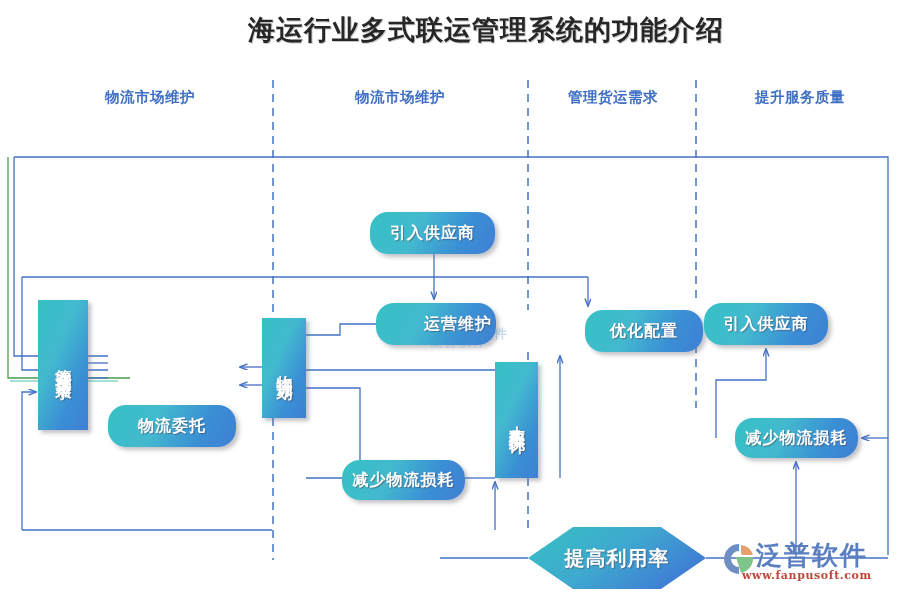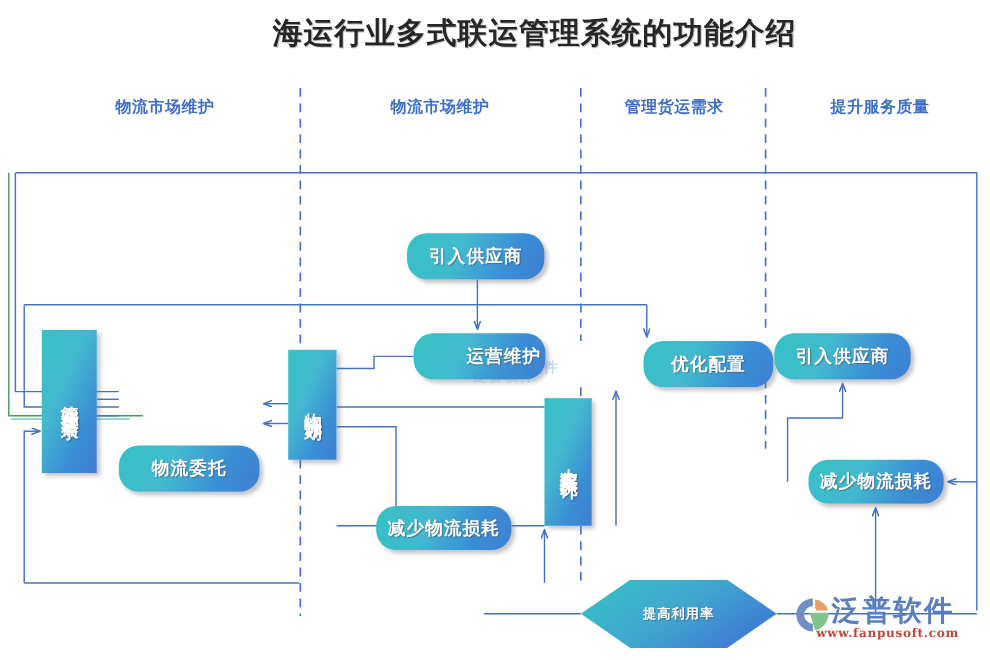--- a/index.html
+++ b/index.html
@@ -56,21 +56,21 @@
     letter-spacing:3px;
   }
   .node.h{font-size:16px;border-radius:18px;}
   .node.v{font-size:16px;}
 
   .hexwrap{position:absolute;}
   .hexwrap svg{display:block;}
   .hexlabel{
     position:absolute;left:0;top:0;width:100%;height:100%;
     display:flex;align-items:center;justify-content:center;
-    color:#fff;font-size:12px;font-weight:bold;letter-spacing:1px;
+    color:#fff;font-size:20px;font-weight:bold;letter-spacing:1px;
     text-shadow:1px 1px 1px rgba(70,70,90,.55);
   }
 
   .wm{
     position:absolute;
     opacity:.30;
     color:#4a90c9;
     font-size:13px;
     font-weight:bold;
     letter-spacing:1px;

